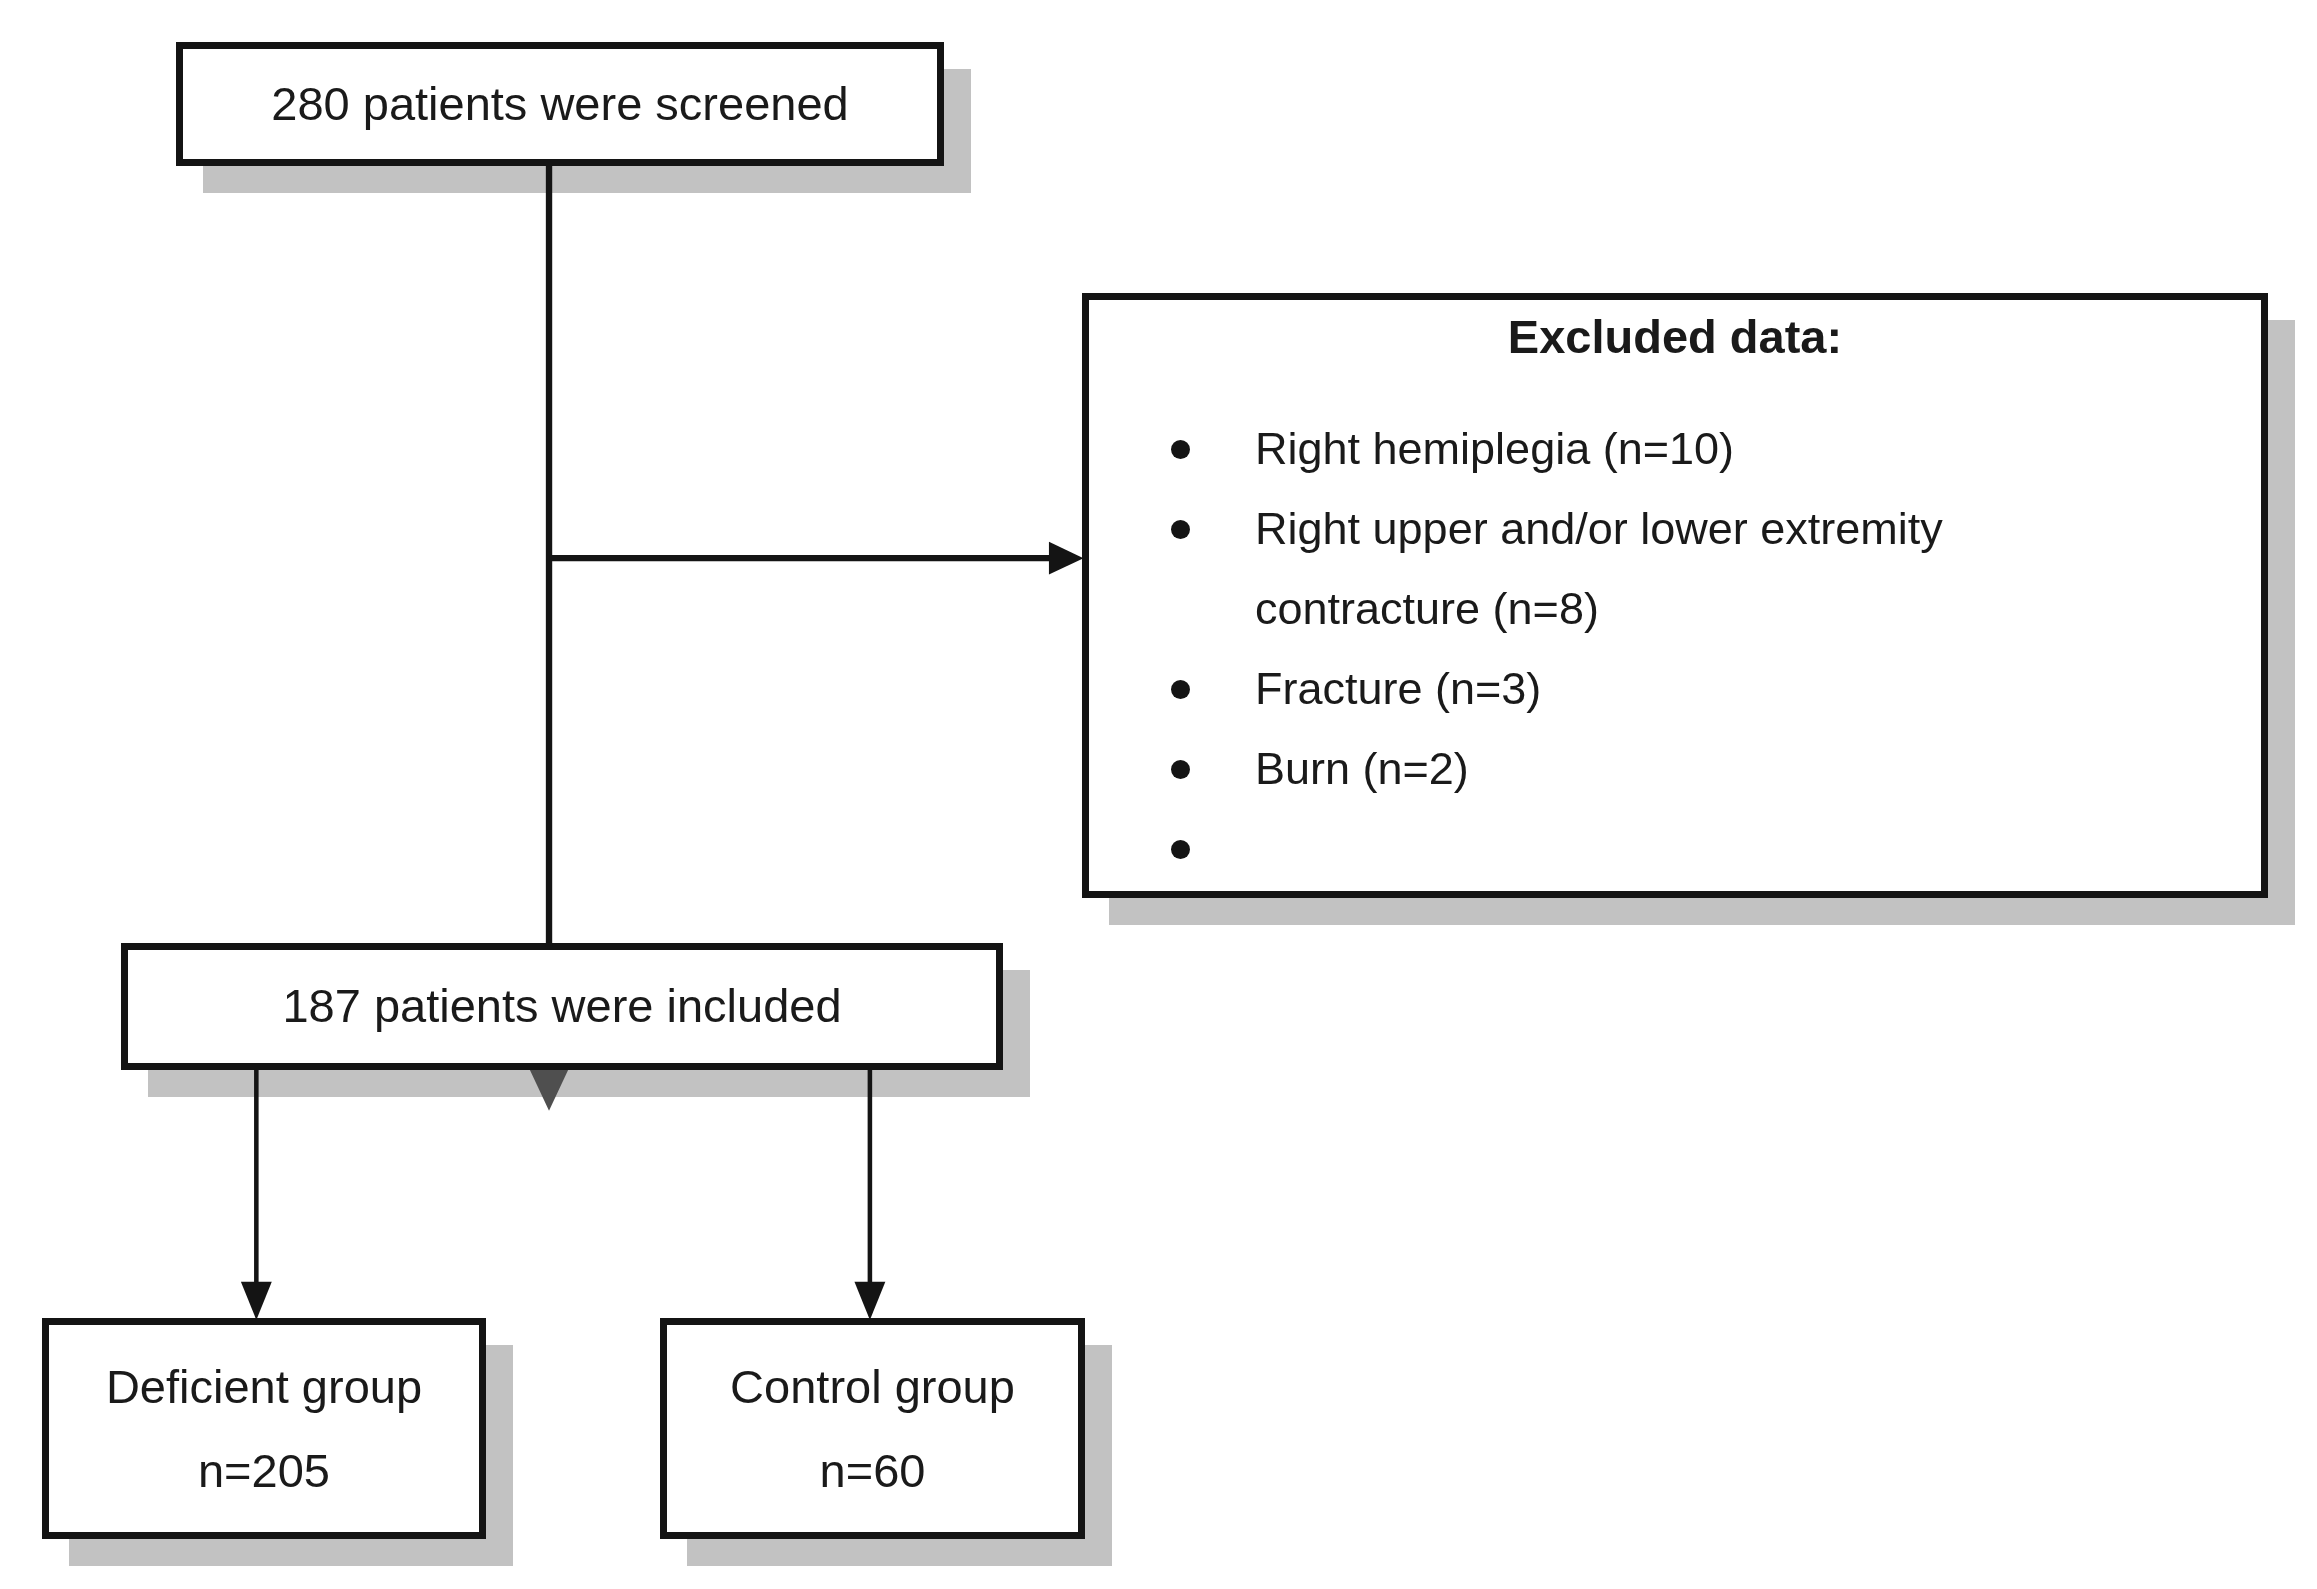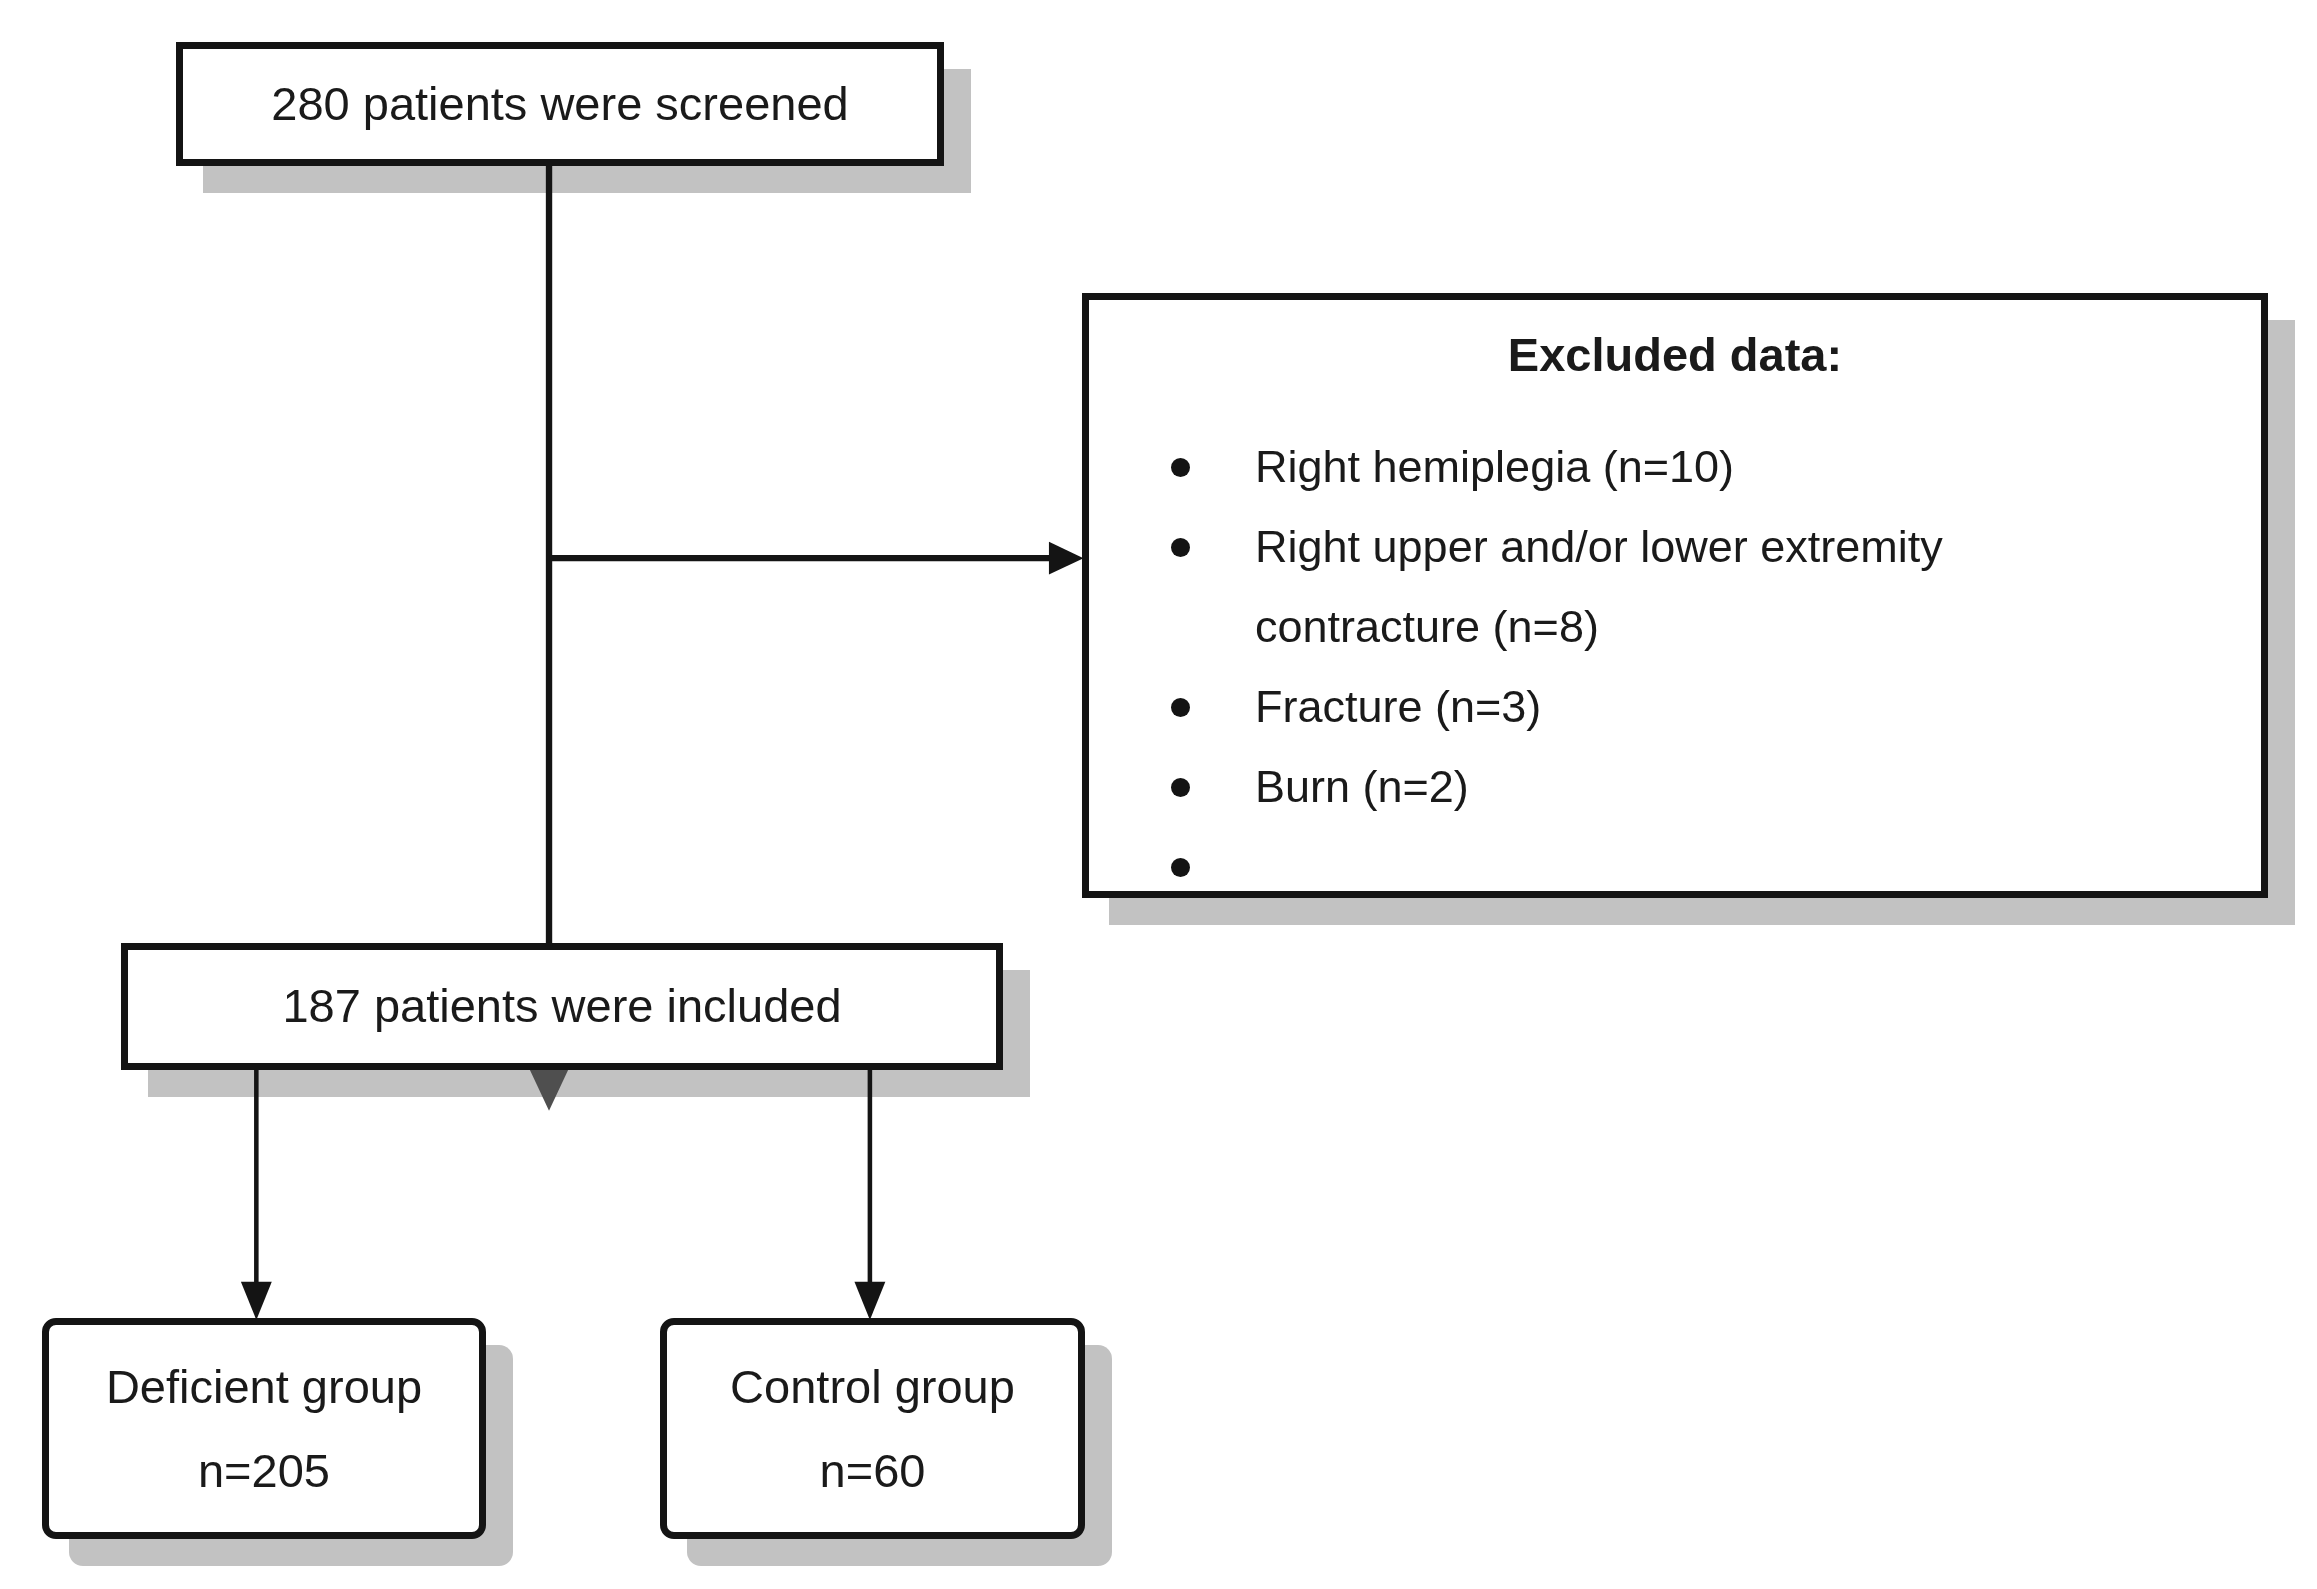--- a/index.html
+++ b/index.html
@@ -38,27 +38,27 @@
     line-height: 1.2;
     z-index: 1;
   }
   .screened  { left: 176px;  top: 42px;   width: 768px;  height: 124px; }
   .included  { left: 121px;  top: 943px; width: 882px;  height: 127px; }
   .excluded  {
     left: 1082px; top: 293px; width: 1186px; height: 605px;
     display: block;
     text-align: left;
   }
-  .group     { flex-direction: column; border-radius: 14px; }
+  .group     { flex-direction: column; }
   .deficient { left: 42px;   top: 1318px; width: 444px;  height: 221px; }
   .control   { left: 660px;  top: 1318px; width: 425px;  height: 221px; }
   .group-line { display: block; line-height: 84px; }
 
   .ex-title {
-    margin-top: 27px;
+    margin-top: 9px;
     text-align: center;
     font-weight: bold;
     font-size: 47px;
   }
   .ex-list {
     list-style: none;
     margin: 44px 0 0 0;
     padding: 0 36px 0 82px;
     font-size: 45px;
   }

